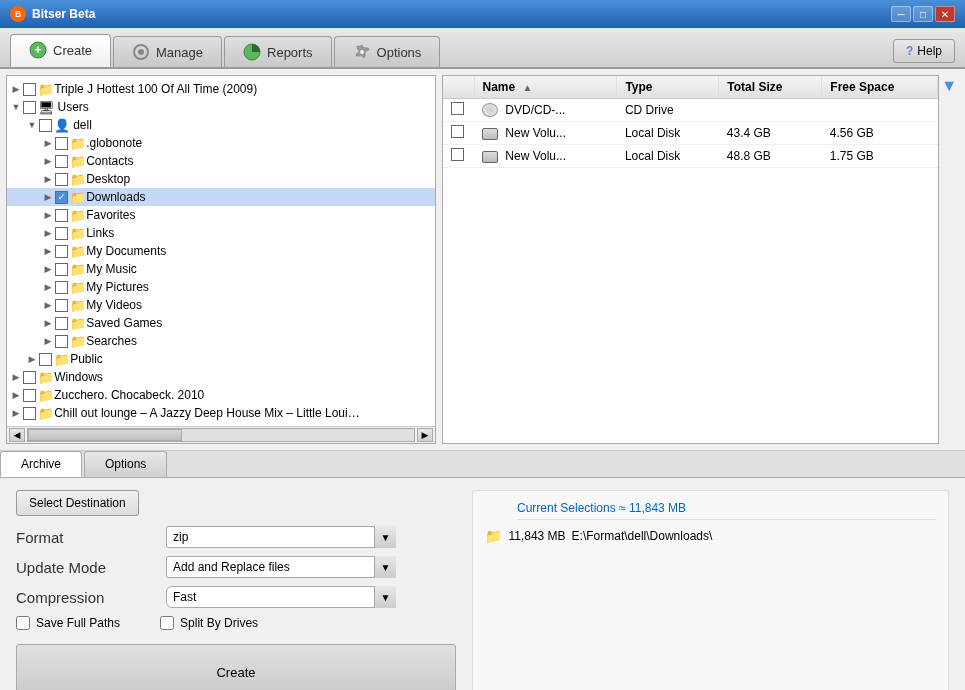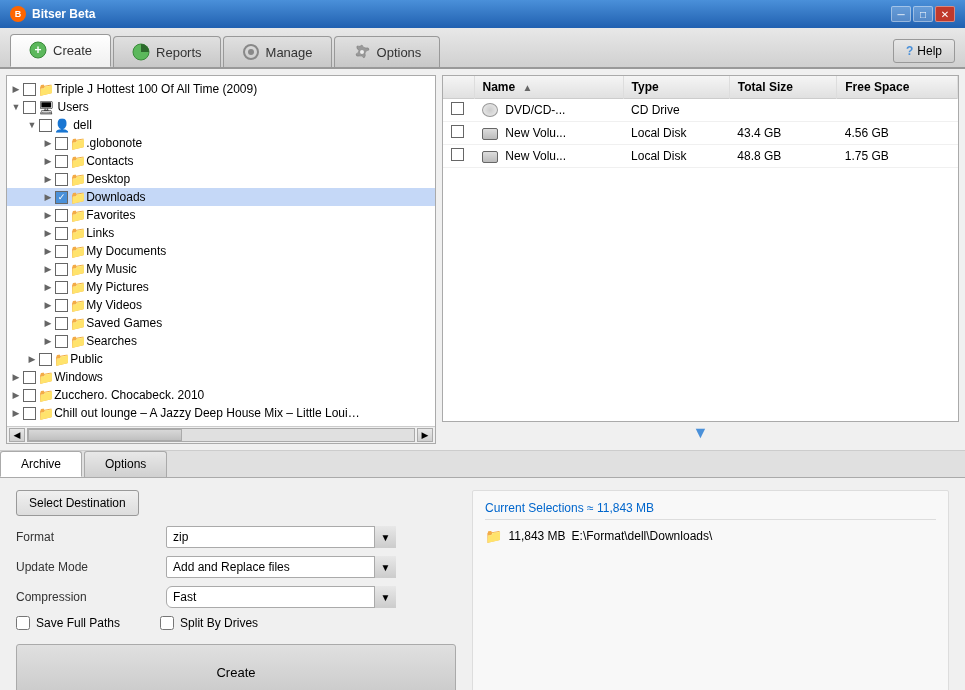--- a/index.html
+++ b/index.html
@@ -224,21 +224,21 @@
       margin-bottom: 10px;
     }
     .form-row {
       display: flex;
       align-items: center;
       margin-bottom: 8px;
       gap: 8px;
     }
     .form-label {
       width: 110px;
-      font-size: 12px;
+      font-size: 15px;
       color: #333;
     }
     .form-select {
       flex: 1;
       padding: 3px 6px;
       border: 1px solid #aaa;
       border-radius: 2px;
       background: white;
       font-size: 12px;
       appearance: none;
@@ -290,20 +290,21 @@
       padding: 10px 12px;
       border-radius: 2px;
     }
     .current-sel-title {
       color: #0066cc;
       font-size: 12px;
       font-weight: 500;
       margin-bottom: 8px;
       border-bottom: 1px solid #ddd;
       padding-bottom: 4px;
+      margin-left: 32px;
     }
     .sel-item {
       display: flex;
       align-items: center;
       gap: 6px;
       font-size: 12px;
     }
     .sel-folder-icon {
       color: #f5c842;
       font-size: 14px;
@@ -374,34 +375,34 @@
           <svg width="18" height="18" viewBox="0 0 18 18">
               <circle cx="9" cy="9" r="8" fill="#5cb85c" stroke="#3a8a3a" stroke-width="1"></circle>
               <text x="9" y="13" text-anchor="middle" font-size="12" fill="white" font-weight="bold">+</text>
             </svg>
         </span>
         <span>Create</span>
       </div>
       <div class="tab">
         <span class="tab-icon">
           <svg width="18" height="18" viewBox="0 0 18 18">
+              <circle cx="9" cy="9" r="7" fill="none" stroke="#888" stroke-width="2"></circle>
+              <circle cx="9" cy="9" r="3" fill="#888"></circle>
+            </svg>
+        </span>
+        <span>Manage</span>
+      </div>
+      <div class="tab">
+        <span class="tab-icon">
+          <svg width="18" height="18" viewBox="0 0 18 18">
               <circle cx="9" cy="9" r="8" fill="#5cb85c" stroke="#3a8a3a" stroke-width="1"></circle>
               <path d="M9 9 L9 1 A8 8 0 0 1 17 9 Z" fill="#2d6a2d"></path>
             </svg>
         </span>
         <span>Reports</span>
-      </div>
-      <div class="tab">
-        <span class="tab-icon">
-          <svg width="18" height="18" viewBox="0 0 18 18">
-              <circle cx="9" cy="9" r="7" fill="none" stroke="#888" stroke-width="2"></circle>
-              <circle cx="9" cy="9" r="3" fill="#888"></circle>
-            </svg>
-        </span>
-        <span>Manage</span>
       </div>
       <div class="tab">
         <span class="tab-icon">
           <svg width="18" height="18" viewBox="0 0 18 18">
               <path d="M9 2 Q10 5 13 5 Q16 4 16 7 Q13 7 12 10 Q13 13 11 15 Q9 12 6 13 Q3 14 3 11 Q6 10 6 7 Q3 6 4 3 Q7 4 9 2Z" fill="#999" stroke="#777" stroke-width="0.5"></path>
               <circle cx="9" cy="9" r="2" fill="#eee"></circle>
             </svg>
         </span>
         <span>Options</span>
       </div>
@@ -553,21 +554,21 @@
 
       <div class="horizontal-scroll">
         <div class="h-scroll-btn">◀</div>
         <div class="h-scroll-track">
           <div class="h-scroll-thumb"></div>
         </div>
         <div class="h-scroll-btn">▶</div>
       </div>
     </div>
 
-    <div style="display:flex; flex-direction:column; flex:1; gap:0;">
+    <div style="display:flex; flex:1; gap:0;">
 
       <div class="drives-panel">
         <table class="drives-table">
           <thead>
             <tr>
               <th style="width:28px;"></th>
               <th>
                 <span>Name</span>
                 <span class="sort-arrow">▲</span>
               </th>

